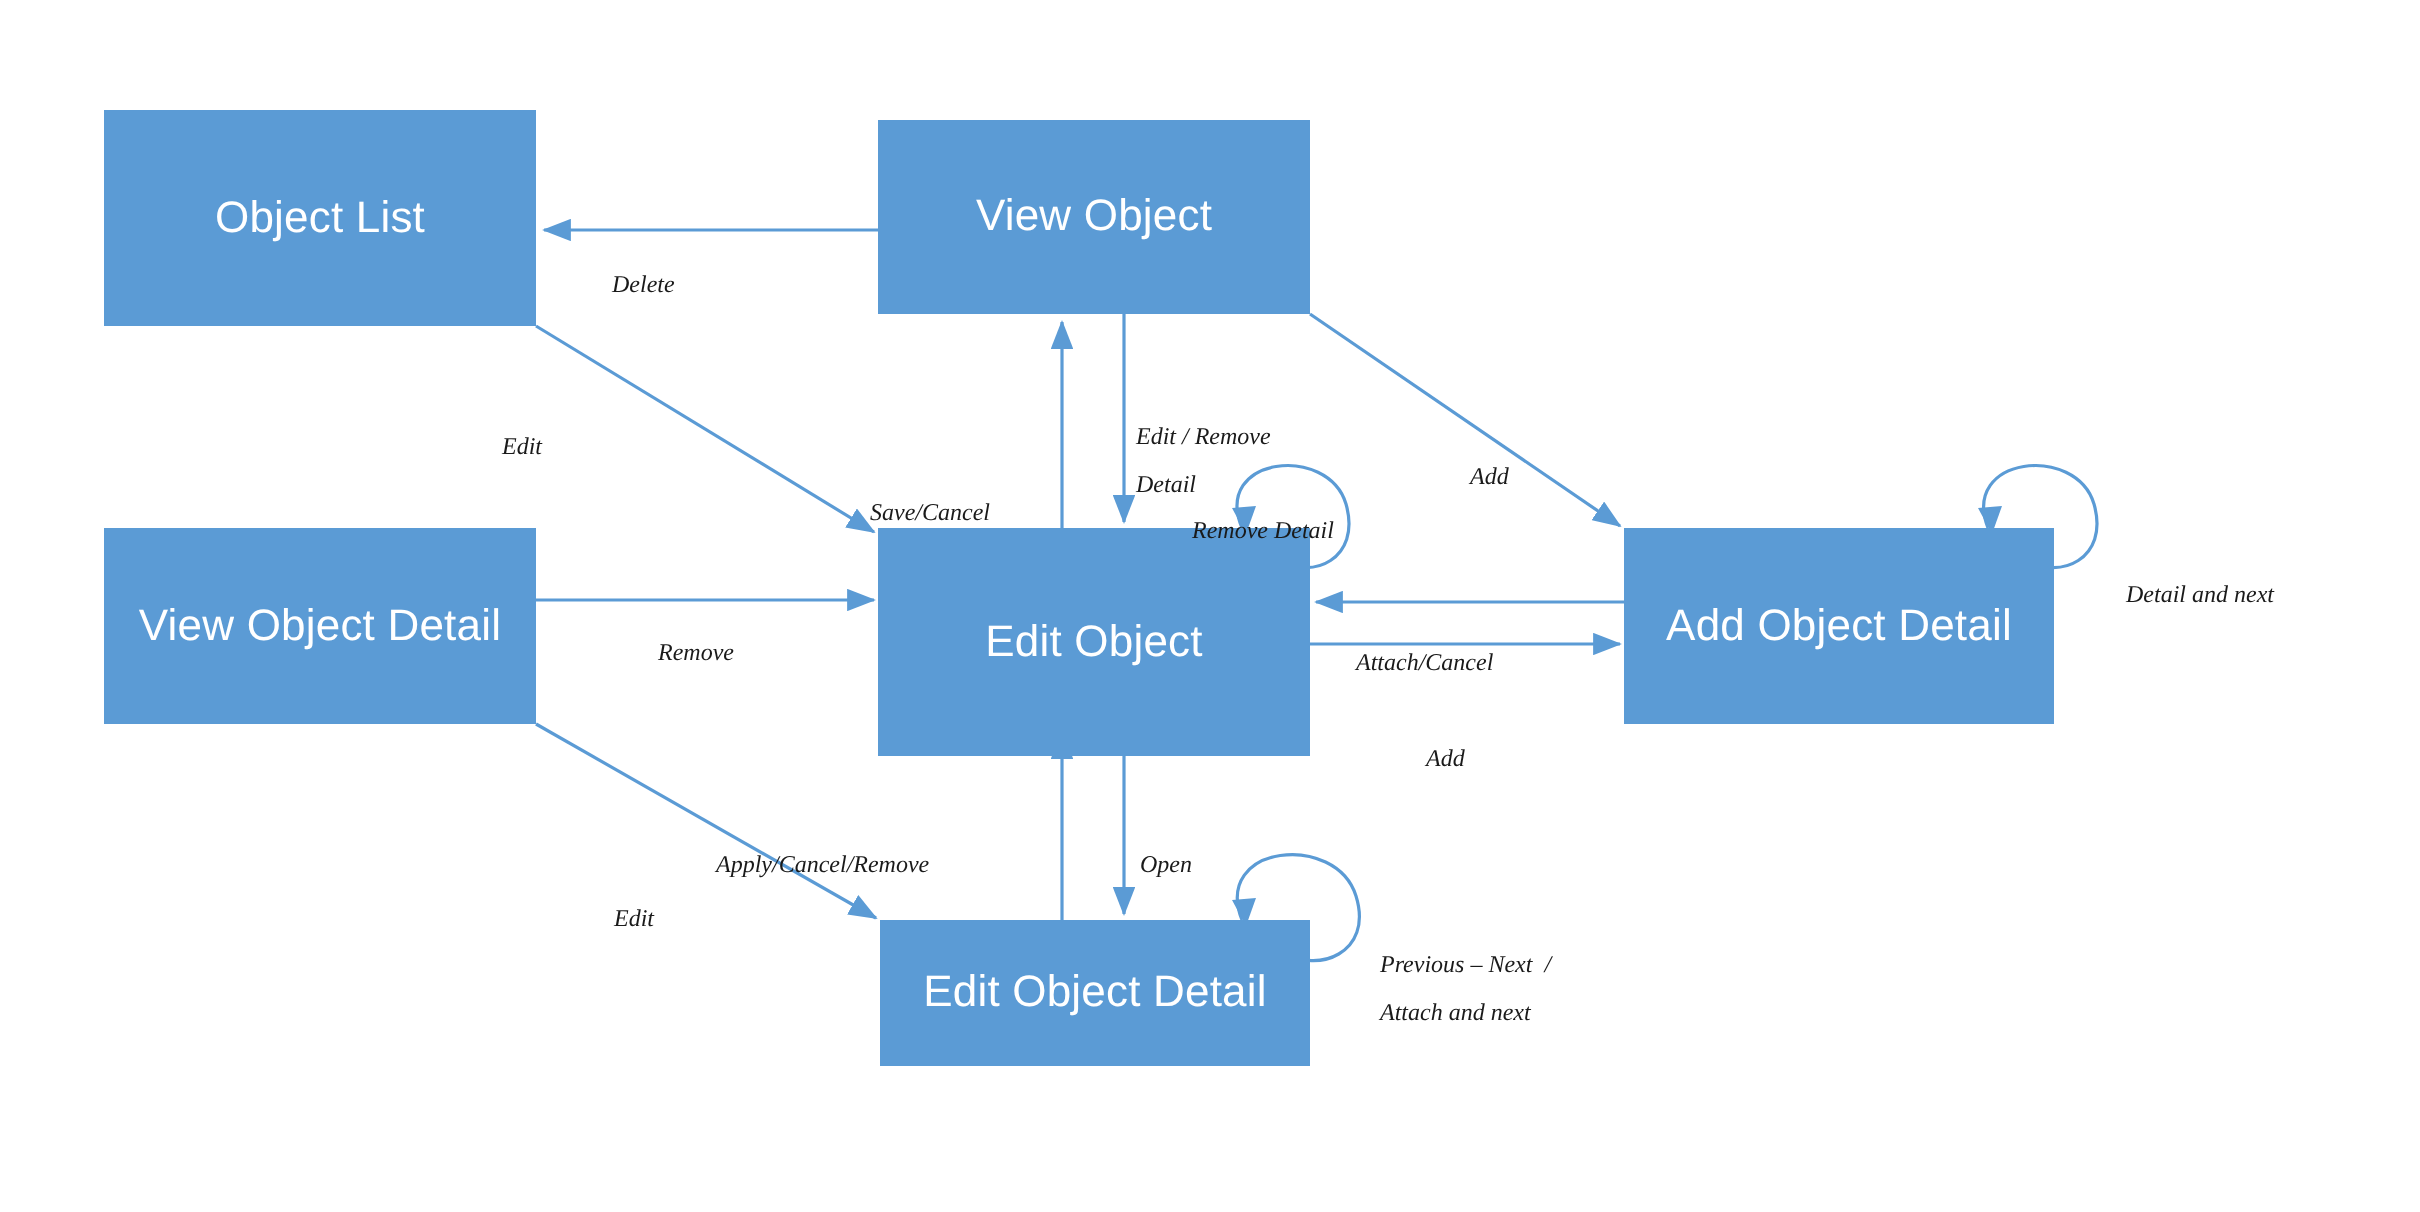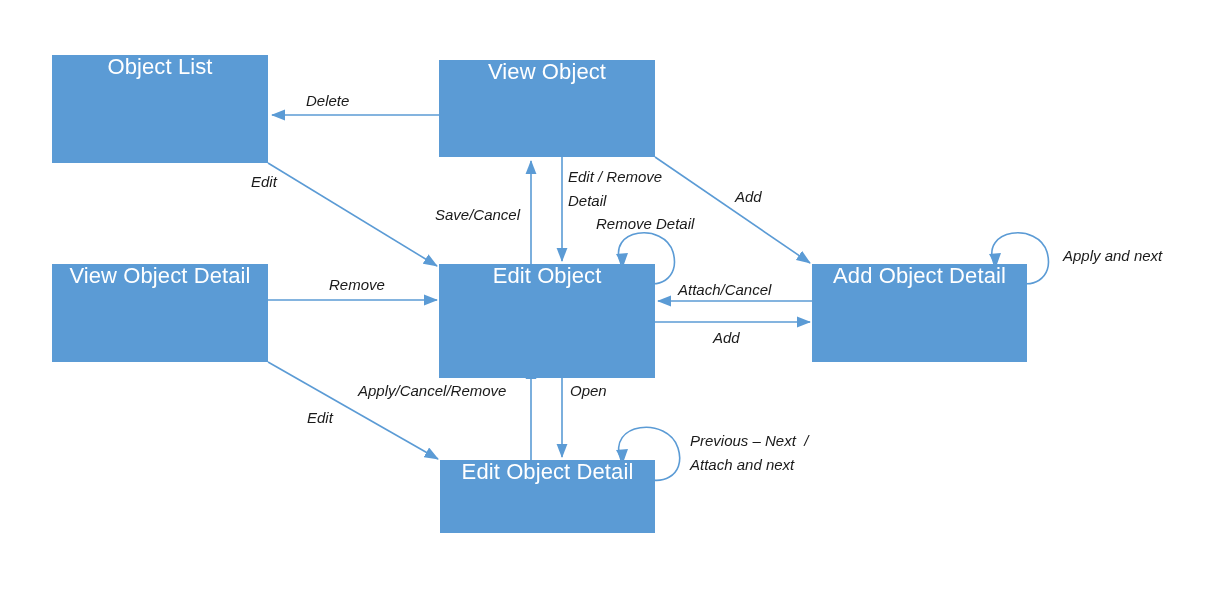--- a/index.html
+++ b/index.html
@@ -23,40 +23,42 @@
     left: 0;
     top: 0;
     width: 1210px;
     height: 606px;
     pointer-events: none;
   }
   .state-box {
     position: absolute;
     background: #5B9BD5;
     display: flex;
+    align-items: center;
     justify-content: center;
     box-sizing: border-box;
   }
   .state-box .state-label {
     color: #ffffff;
     font-size: 22px;
     font-weight: 400;
     line-height: 1.1;
     letter-spacing: 0.1px;
     text-align: center;
     font-family: "Liberation Sans", sans-serif;
   }
   .edge-label {
     position: absolute;
-    font-family: Liberation Sans, sans-serif;
+    font-family: Liberation Serif, serif;
     font-style: italic;
-    font-size: 15px;
+    font-size: 12px;
     color: #1a1a1a;
     line-height: 1.32;
     white-space: pre;
+    margin-top: 44px;
   }
 </style>
 </head>
 <body>
 
 <div id="diagram-canvas">
 
   <svg id="edge-layer" viewBox="0 0 1210 606" width="1210" height="606" xmlns="http://www.w3.org/2000/svg">
     <defs>
       <marker id="arrowhead" markerWidth="9" markerHeight="7" refX="8.4" refY="3.5" orient="auto" markerUnits="strokeWidth">
@@ -133,21 +135,21 @@
   <div class="edge-label" style="left:596px; top:214px;">Remove Detail</div>
 
   <div class="edge-label" style="left:735px; top:187px;">Add</div>
 
   <div class="edge-label" style="left:329px; top:275px;">Remove</div>
 
   <div class="edge-label" style="left:678px; top:280px;">Attach/Cancel</div>
 
   <div class="edge-label" style="left:713px; top:328px;">Add</div>
 
-  <div class="edge-label" style="left:1063px; top:246px;">Apply and next</div>
+  <div class="edge-label" style="left:1063px; top:246px;">Detail and next</div>
 
   <div class="edge-label" style="left:307px; top:408px;">Edit</div>
 
   <div class="edge-label" style="left:358px; top:381px;">Apply/Cancel/Remove</div>
 
   <div class="edge-label" style="left:570px; top:381px;">Open</div>
 
   <div class="edge-label" style="left:690px; top:431px;">Previous – Next  /</div>
 
   <div class="edge-label" style="left:690px; top:455px;">Attach and next</div>

